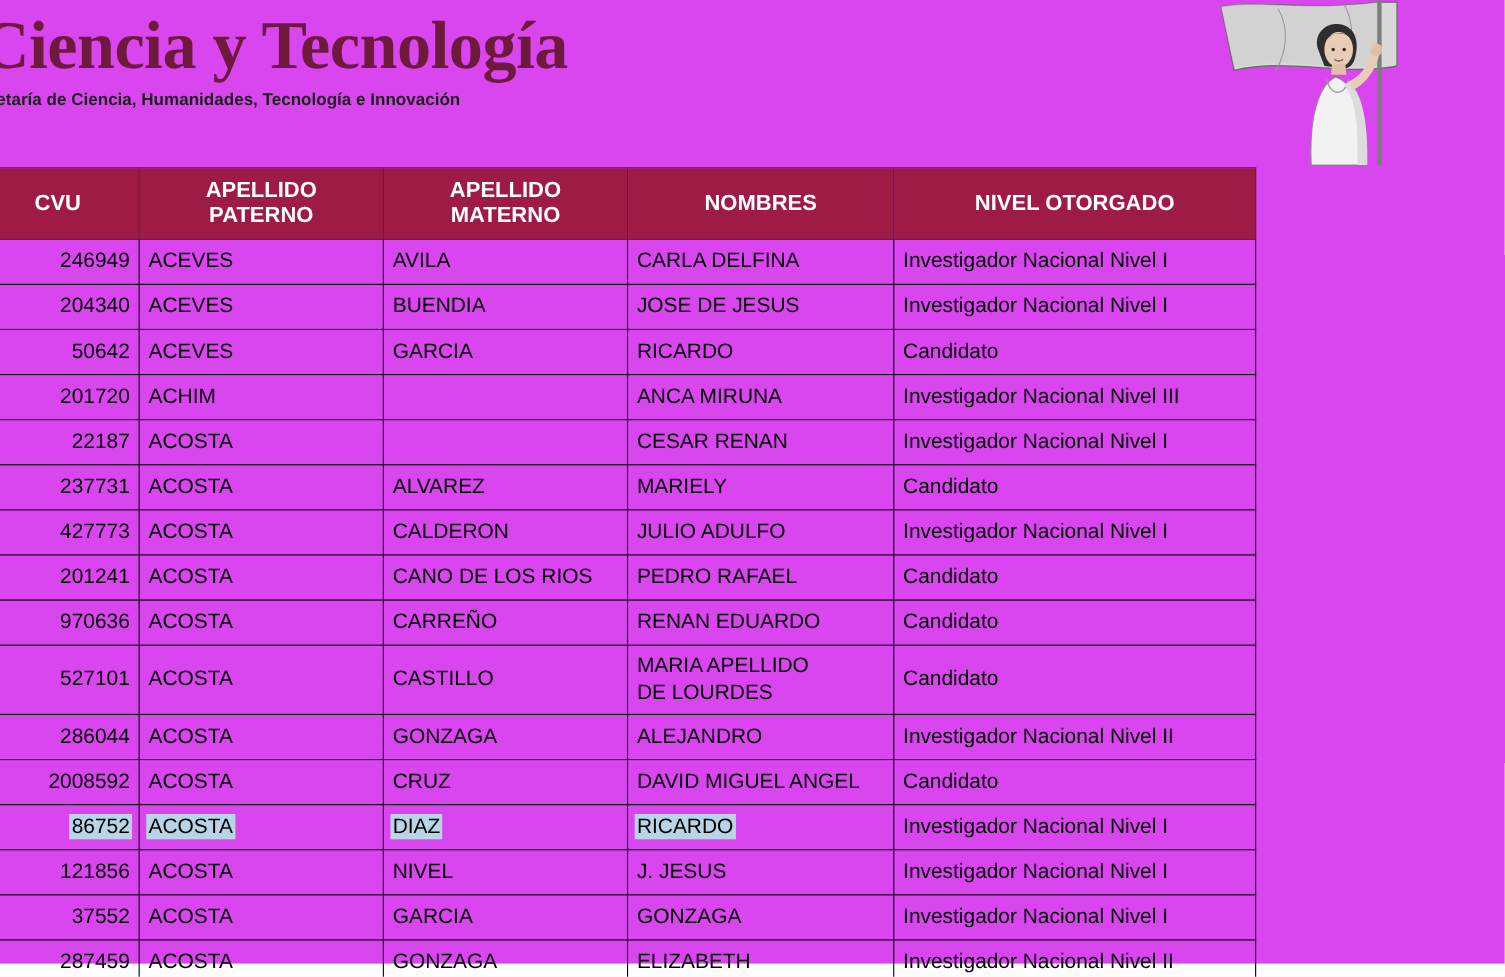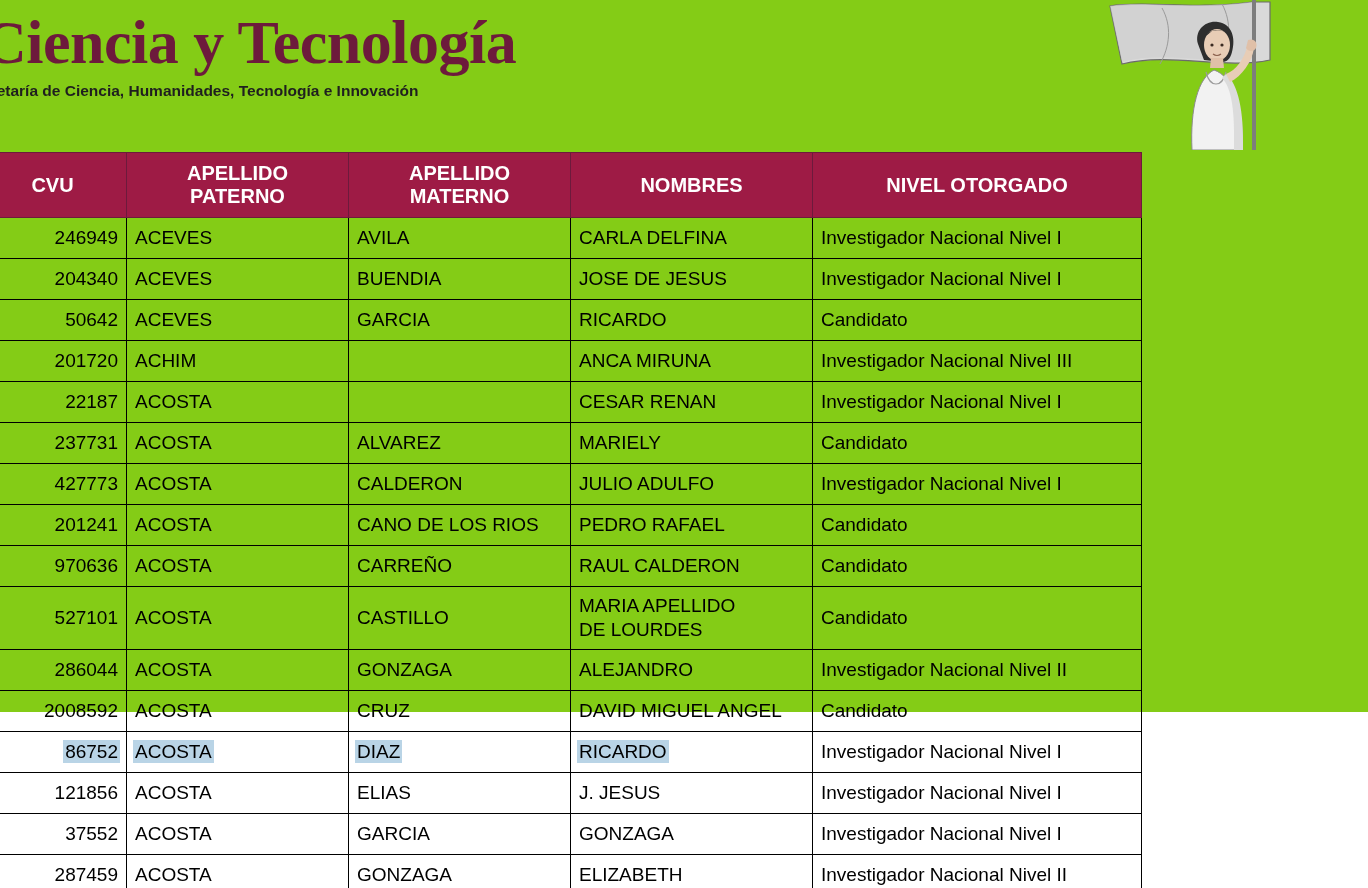--- a/index.html
+++ b/index.html
@@ -10,22 +10,22 @@
   body {
     width: 1368px;
     height: 888px;
     overflow: hidden;
     font-family: "Liberation Sans", sans-serif;
     color: #000000;
   }
   .page {
     position: relative;
     width: 1368px;
-    height: 712px;
-    background: #84cc16;
+    height: 876px;
+    background: #d946ef;
   }
 
   
   .header {
     position: relative;
     height: 150px;
     width: 100%;
     overflow: hidden;
   }
   .brand-block {
@@ -225,21 +225,21 @@
             <td class="cvu">201241</td>
             <td>ACOSTA</td>
             <td>CANO DE LOS RIOS</td>
             <td>PEDRO RAFAEL</td>
             <td>Candidato</td>
           </tr>
           <tr>
             <td class="cvu">970636</td>
             <td>ACOSTA</td>
             <td>CARREÑO</td>
-            <td>RAUL CALDERON</td>
+            <td>RENAN EDUARDO</td>
             <td>Candidato</td>
           </tr>
           <tr>
             <td class="cvu">527101</td>
             <td>ACOSTA</td>
             <td>CASTILLO</td>
             <td class="nowrap-break">MARIA APELLIDO
 DE LOURDES</td>
             <td>Candidato</td>
           </tr>
@@ -260,21 +260,21 @@
           <tr>
             <td class="cvu"><span class="hl">86752</span></td>
             <td><span class="hl">ACOSTA</span></td>
             <td><span class="hl">DIAZ</span></td>
             <td><span class="hl">RICARDO</span></td>
             <td>Investigador Nacional Nivel I</td>
           </tr>
           <tr>
             <td class="cvu">121856</td>
             <td>ACOSTA</td>
-            <td>ELIAS</td>
+            <td>NIVEL</td>
             <td>J. JESUS</td>
             <td>Investigador Nacional Nivel I</td>
           </tr>
           <tr>
             <td class="cvu">37552</td>
             <td>ACOSTA</td>
             <td>GARCIA</td>
             <td>GONZAGA</td>
             <td>Investigador Nacional Nivel I</td>
           </tr>

